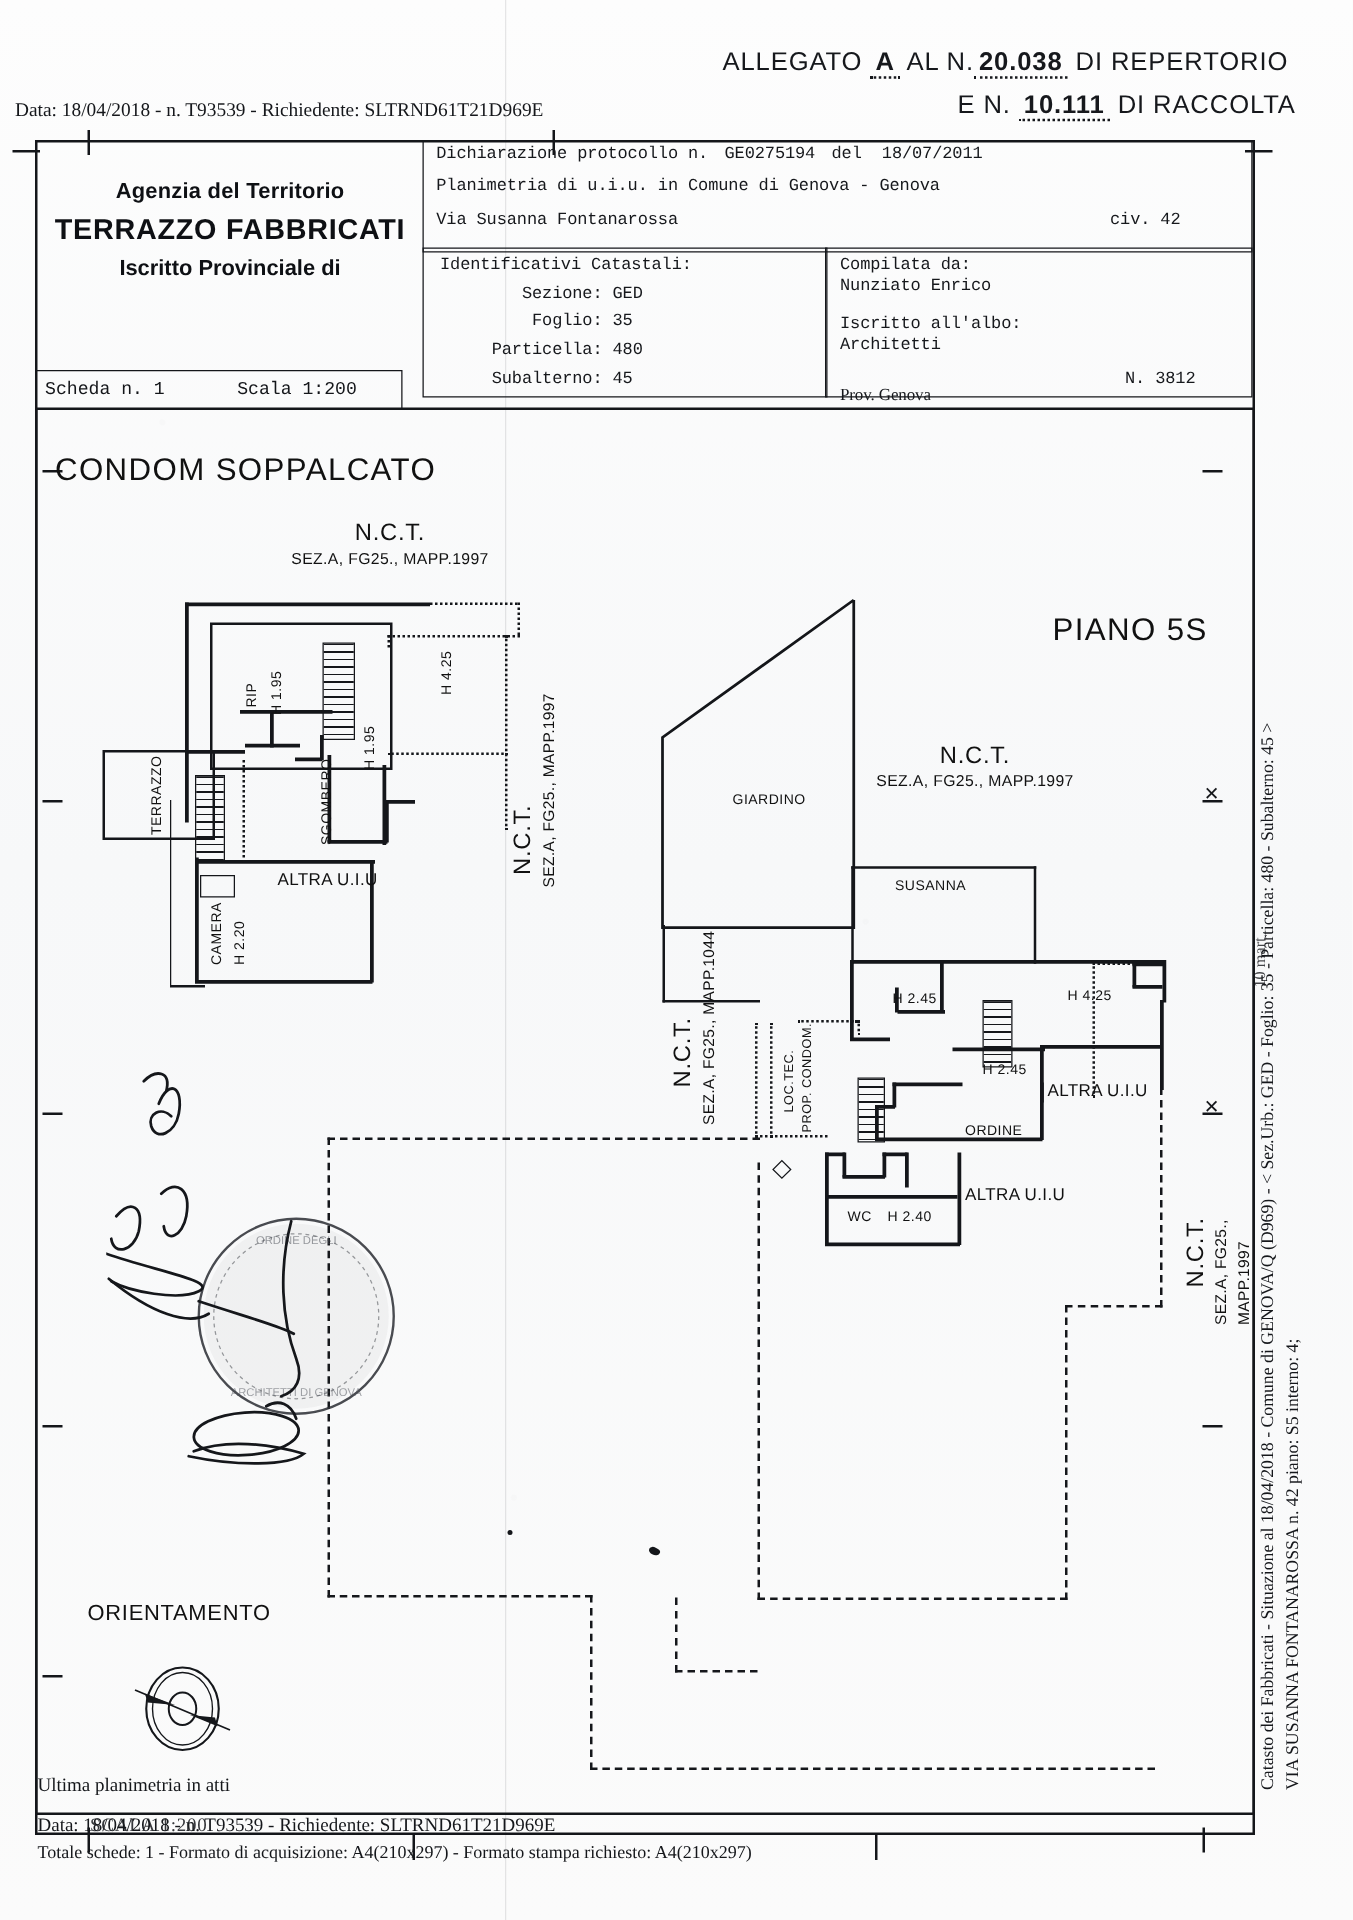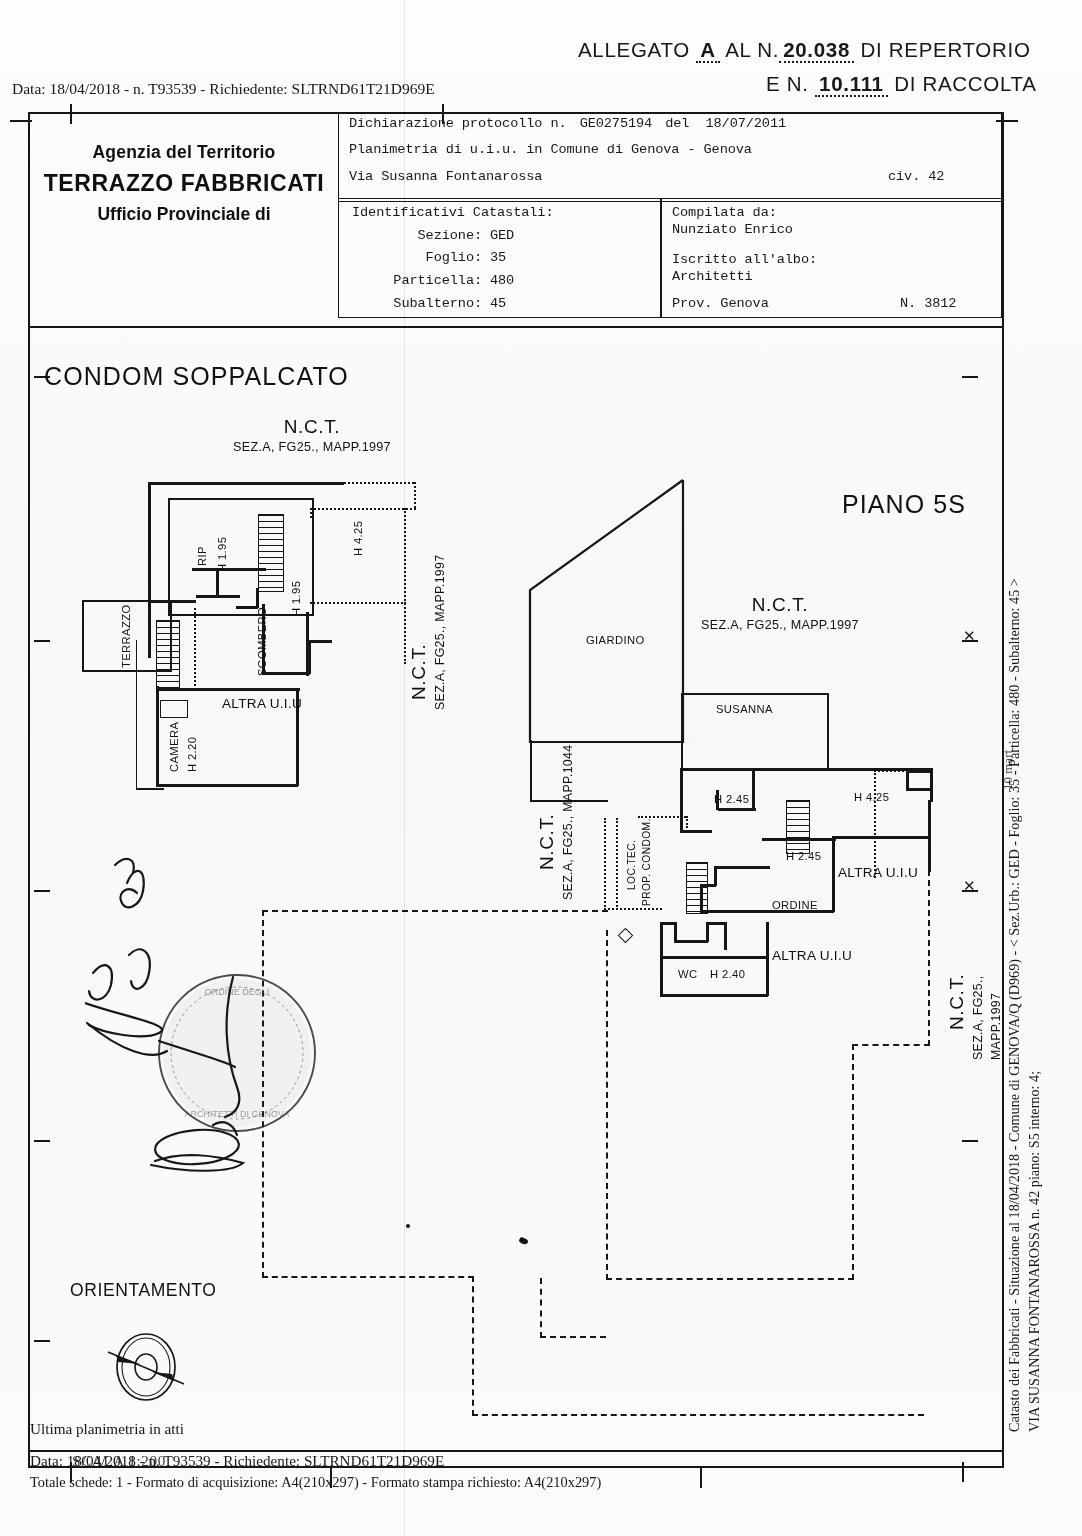--- a/index.html
+++ b/index.html
@@ -126,24 +126,30 @@
   <div class="abs tick" style="left:330px;top:1468px;width:2px;height:20px;"></div>
   <div class="abs tick" style="left:700px;top:1468px;width:2px;height:20px;"></div>
   <div class="abs tick" style="left:962px;top:1462px;width:2px;height:20px;"></div>
 
   <div class="abs" style="left:404px;top:0;width:1px;height:1536px;background:rgba(20,22,26,.10);"></div>
 
   <div class="abs" style="left:30px;top:114px;width:308px;height:206px;">
     <div class="agency" style="padding-top:28px;">
       <div class="l1">Agenzia del Territorio</div>
       <div class="l2">TERRAZZO FABBRICATI</div>
-      <div class="l3">Ufficio Provinciale di</div>
+      <div class="l3">Iscritto Provinciale di</div>
     </div>
   </div>
 
+  <div class="abs thin" style="left:28px;top:296px;width:292px;height:30px;">
+    <div class="scheda-box" style="height:100%;padding-left:7px;">
+      <span>Scheda n. 1</span>
+      <span style="margin-left:58px;">Scala 1:200</span>
+    </div>
+  </div>
 
   <div class="abs thin" style="left:338px;top:112px;width:662px;height:88px;"></div>
 
   <div class="abs tw" style="left:349px;top:116px;">
     <span>Dichiarazione protocollo n.</span>
     <span style="margin-left:5px;">GE0275194</span>
     <span style="margin-left:5px;">del</span>
     <span style="margin-left:8px;">18/07/2011</span>
   </div>
   <div class="abs tw" style="left:349px;top:142px;">Planimetria di u.i.u. in Comune di Genova - Genova</div>
@@ -163,21 +169,21 @@
   <div class="abs tw" style="left:490px;top:273px;">480</div>
 
   <div class="abs tw" style="left:346px;top:296px;width:136px;text-align:right;">Subalterno:</div>
   <div class="abs tw" style="left:490px;top:296px;">45</div>
 
   <div class="abs thin" style="left:660px;top:198px;width:340px;height:118px;"></div>
   <div class="abs tw" style="left:672px;top:205px;">Compilata da:</div>
   <div class="abs tw" style="left:672px;top:222px;">Nunziato Enrico</div>
   <div class="abs tw" style="left:672px;top:252px;">Iscritto all'albo:</div>
   <div class="abs tw" style="left:672px;top:269px;">Architetti</div>
-  <div class="abs tw" style="left:672px;top:296px;">Prov. Genova</div>
+  <div class="abs tw" style="left:672px;top:308px;font-family:Liberation Serif, serif;">Prov. Genova</div>
   <div class="abs tw" style="left:900px;top:296px;">N.  3812</div>
 
   <div class="abs outer-frame" style="left:28px;top:326px;width:972px;height:1122px;"></div>
 
   <div class="abs plan-title" style="left:44px;top:362px;">CONDOM SOPPALCATO</div>
 
   <div class="abs" style="left:200px;top:416px;width:224px;">
     <div class="nct">N.C.T.</div>
     <div class="nct-sub">SEZ.A, FG25., MAPP.1997</div>
   </div>

